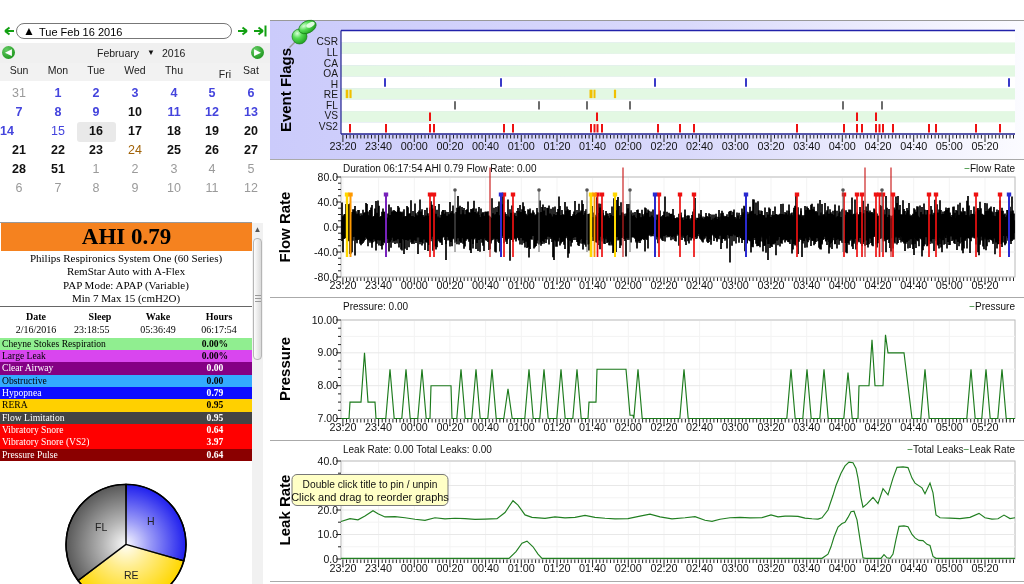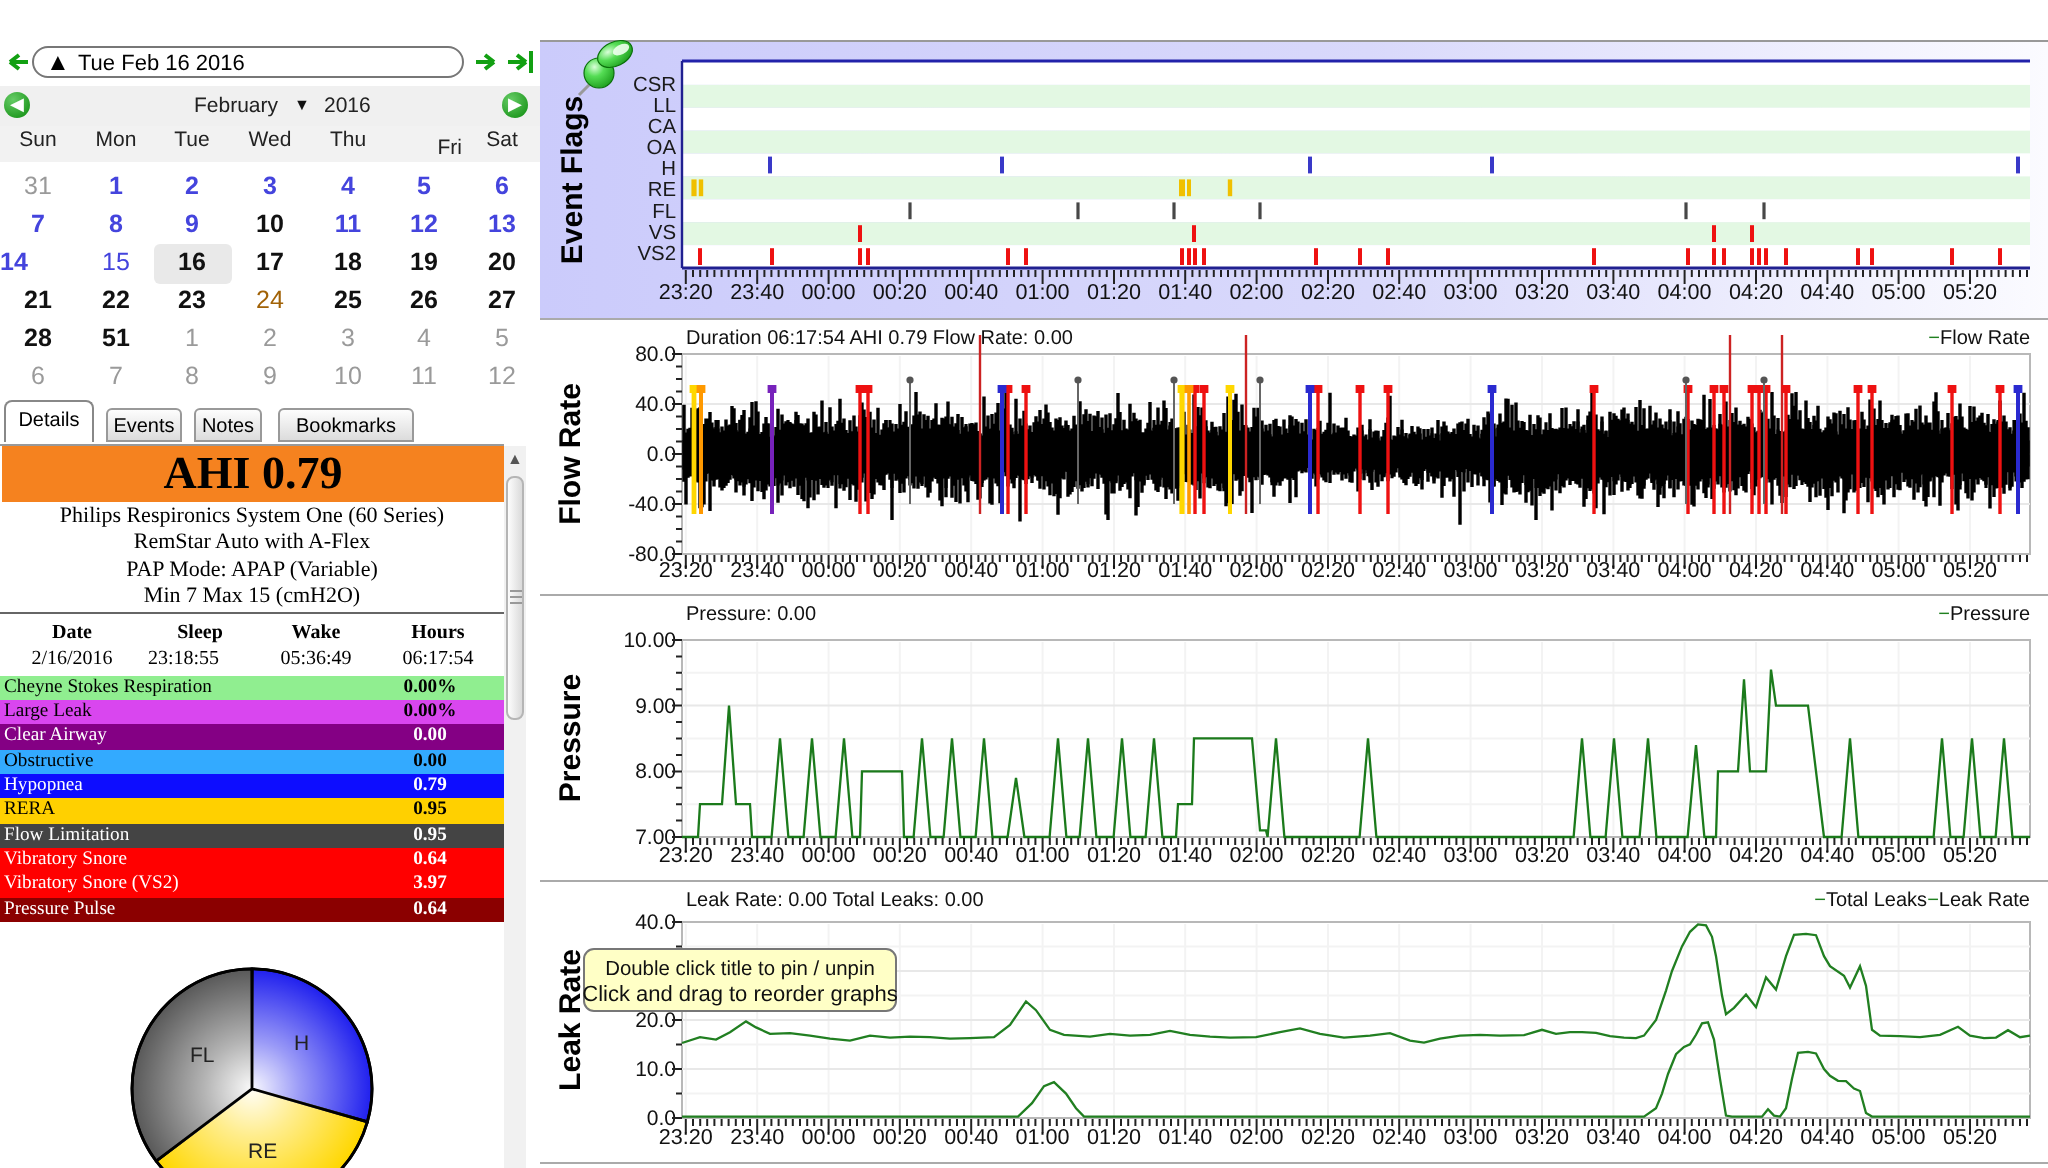--- a/index.html
+++ b/index.html
@@ -386,26 +386,20 @@
     <div style="position:absolute;left:193px;top:162px;width:38px;text-align:center;font-size:12.5px;color:#9a9a9a">4</div>
     <div style="position:absolute;left:232px;top:162px;width:38px;text-align:center;font-size:12.5px;color:#9a9a9a">5</div>
     <div style="position:absolute;left:0px;top:181px;width:38px;text-align:center;font-size:12.5px;color:#9a9a9a">6</div>
     <div style="position:absolute;left:39px;top:181px;width:38px;text-align:center;font-size:12.5px;color:#9a9a9a">7</div>
     <div style="position:absolute;left:77px;top:181px;width:38px;text-align:center;font-size:12.5px;color:#9a9a9a">8</div>
     <div style="position:absolute;left:116px;top:181px;width:38px;text-align:center;font-size:12.5px;color:#9a9a9a">9</div>
     <div style="position:absolute;left:155px;top:181px;width:38px;text-align:center;font-size:12.5px;color:#9a9a9a">10</div>
     <div style="position:absolute;left:193px;top:181px;width:38px;text-align:center;font-size:12.5px;color:#9a9a9a">11</div>
     <div style="position:absolute;left:232px;top:181px;width:38px;text-align:center;font-size:12.5px;color:#9a9a9a">12</div>
 
-  <div style="position:absolute;left:0;top:200px;width:252px;height:22px">
-      <div style="position:absolute;left:2px;top:0px;width:45px;height:21px;background:#fff;border:1px solid #888;border-bottom:none;border-radius:4px 4px 0 0;z-index:3;text-align:center;line-height:20px;font-size:10px">Details</div>
-      <div style="position:absolute;left:53px;top:4px;width:38px;height:17px;background:linear-gradient(#fdfdfd,#dcdcdc);border:1px solid #999;border-radius:3px 3px 0 0;text-align:center;line-height:17px;font-size:10px">Events</div>
-      <div style="position:absolute;left:97px;top:4px;width:34px;height:17px;background:linear-gradient(#fdfdfd,#dcdcdc);border:1px solid #999;border-radius:3px 3px 0 0;text-align:center;line-height:17px;font-size:10px">Notes</div>
-      <div style="position:absolute;left:139px;top:4px;width:68px;height:17px;background:linear-gradient(#fdfdfd,#dcdcdc);border:1px solid #999;border-radius:3px 3px 0 0;text-align:center;line-height:17px;font-size:10px">Bookmarks</div>
-    </div>
   <div style="position:absolute;left:0;top:221.5px;width:252px;border-top:1px solid #999"></div>
 
   <div style="position:absolute;left:1px;top:223px;width:251px;height:28px;background:#f5821f;text-align:center;
        font:bold 23px 'Liberation Serif',serif;line-height:28px;color:#000">AHI 0.79</div>
   <div style="position:absolute;left:0;top:252px;width:252px;text-align:center;font:11px 'Liberation Serif',serif;line-height:13.4px;color:#000">
     Philips Respironics System One (60 Series)<br>RemStar Auto with A-Flex<br>PAP Mode: APAP (Variable)<br>Min 7 Max 15 (cmH2O)</div>
   <div style="position:absolute;left:0;top:306px;width:252px;border-top:1px solid #666"></div>
   <div style="position:absolute;left:0;top:311px;width:252px;font:bold 10px 'Liberation Serif',serif">
     <span style="position:absolute;left:10px;width:52px;text-align:center">Date</span>
     <span style="position:absolute;left:74px;width:52px;text-align:center">Sleep</span>

